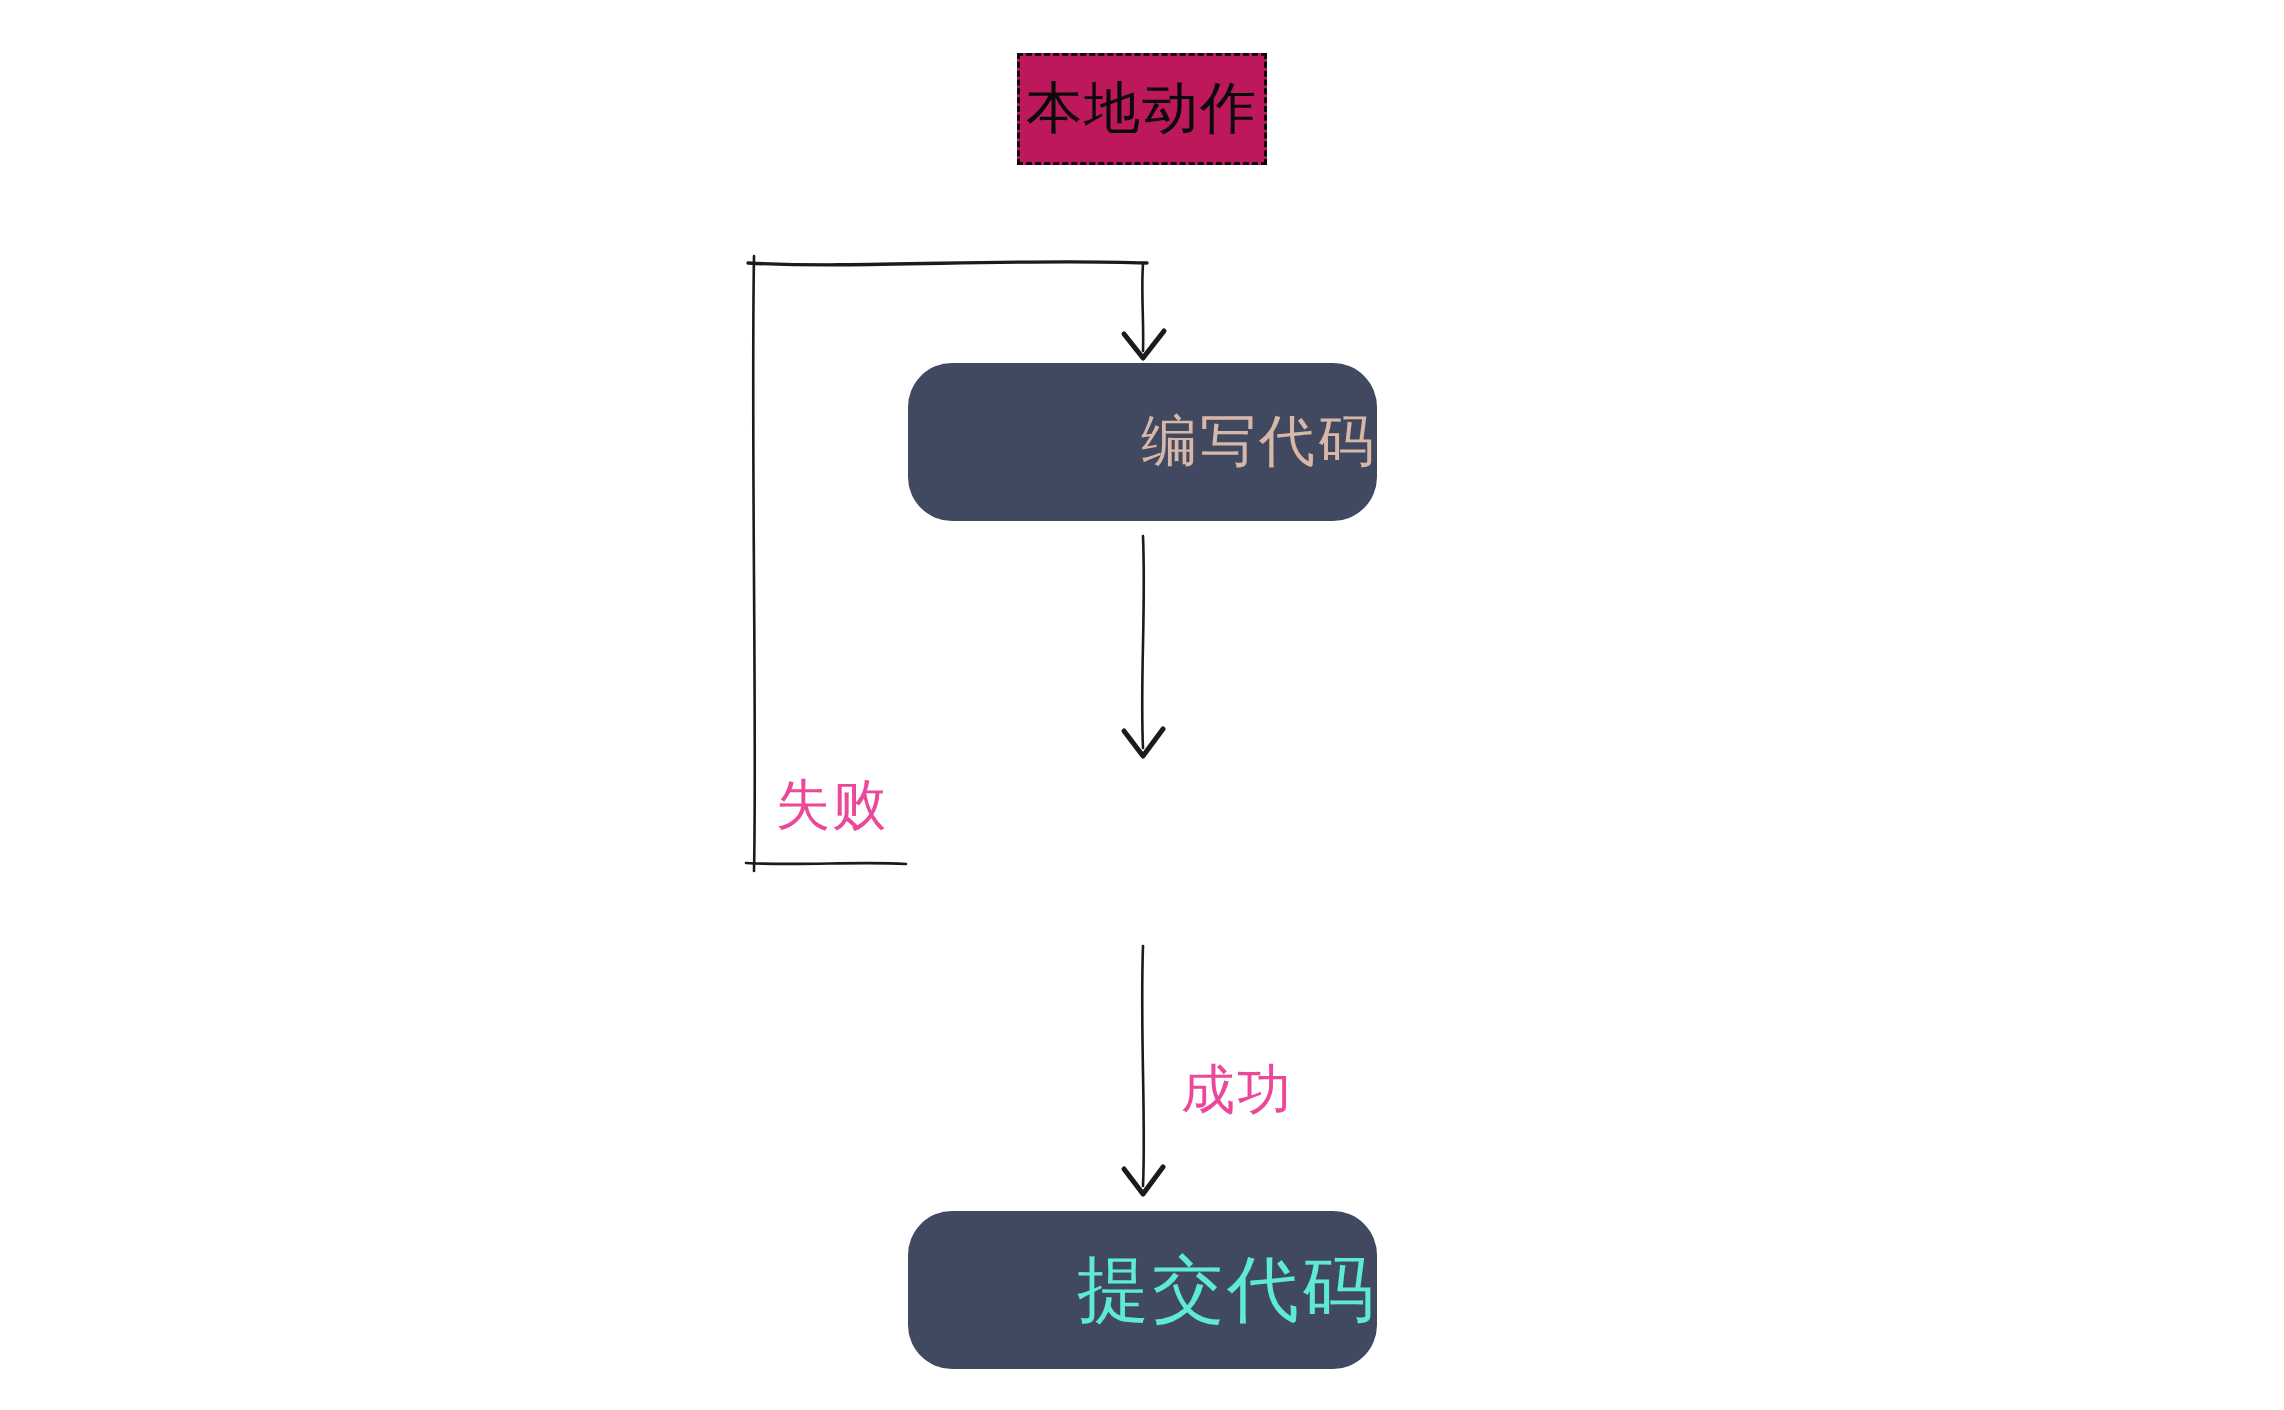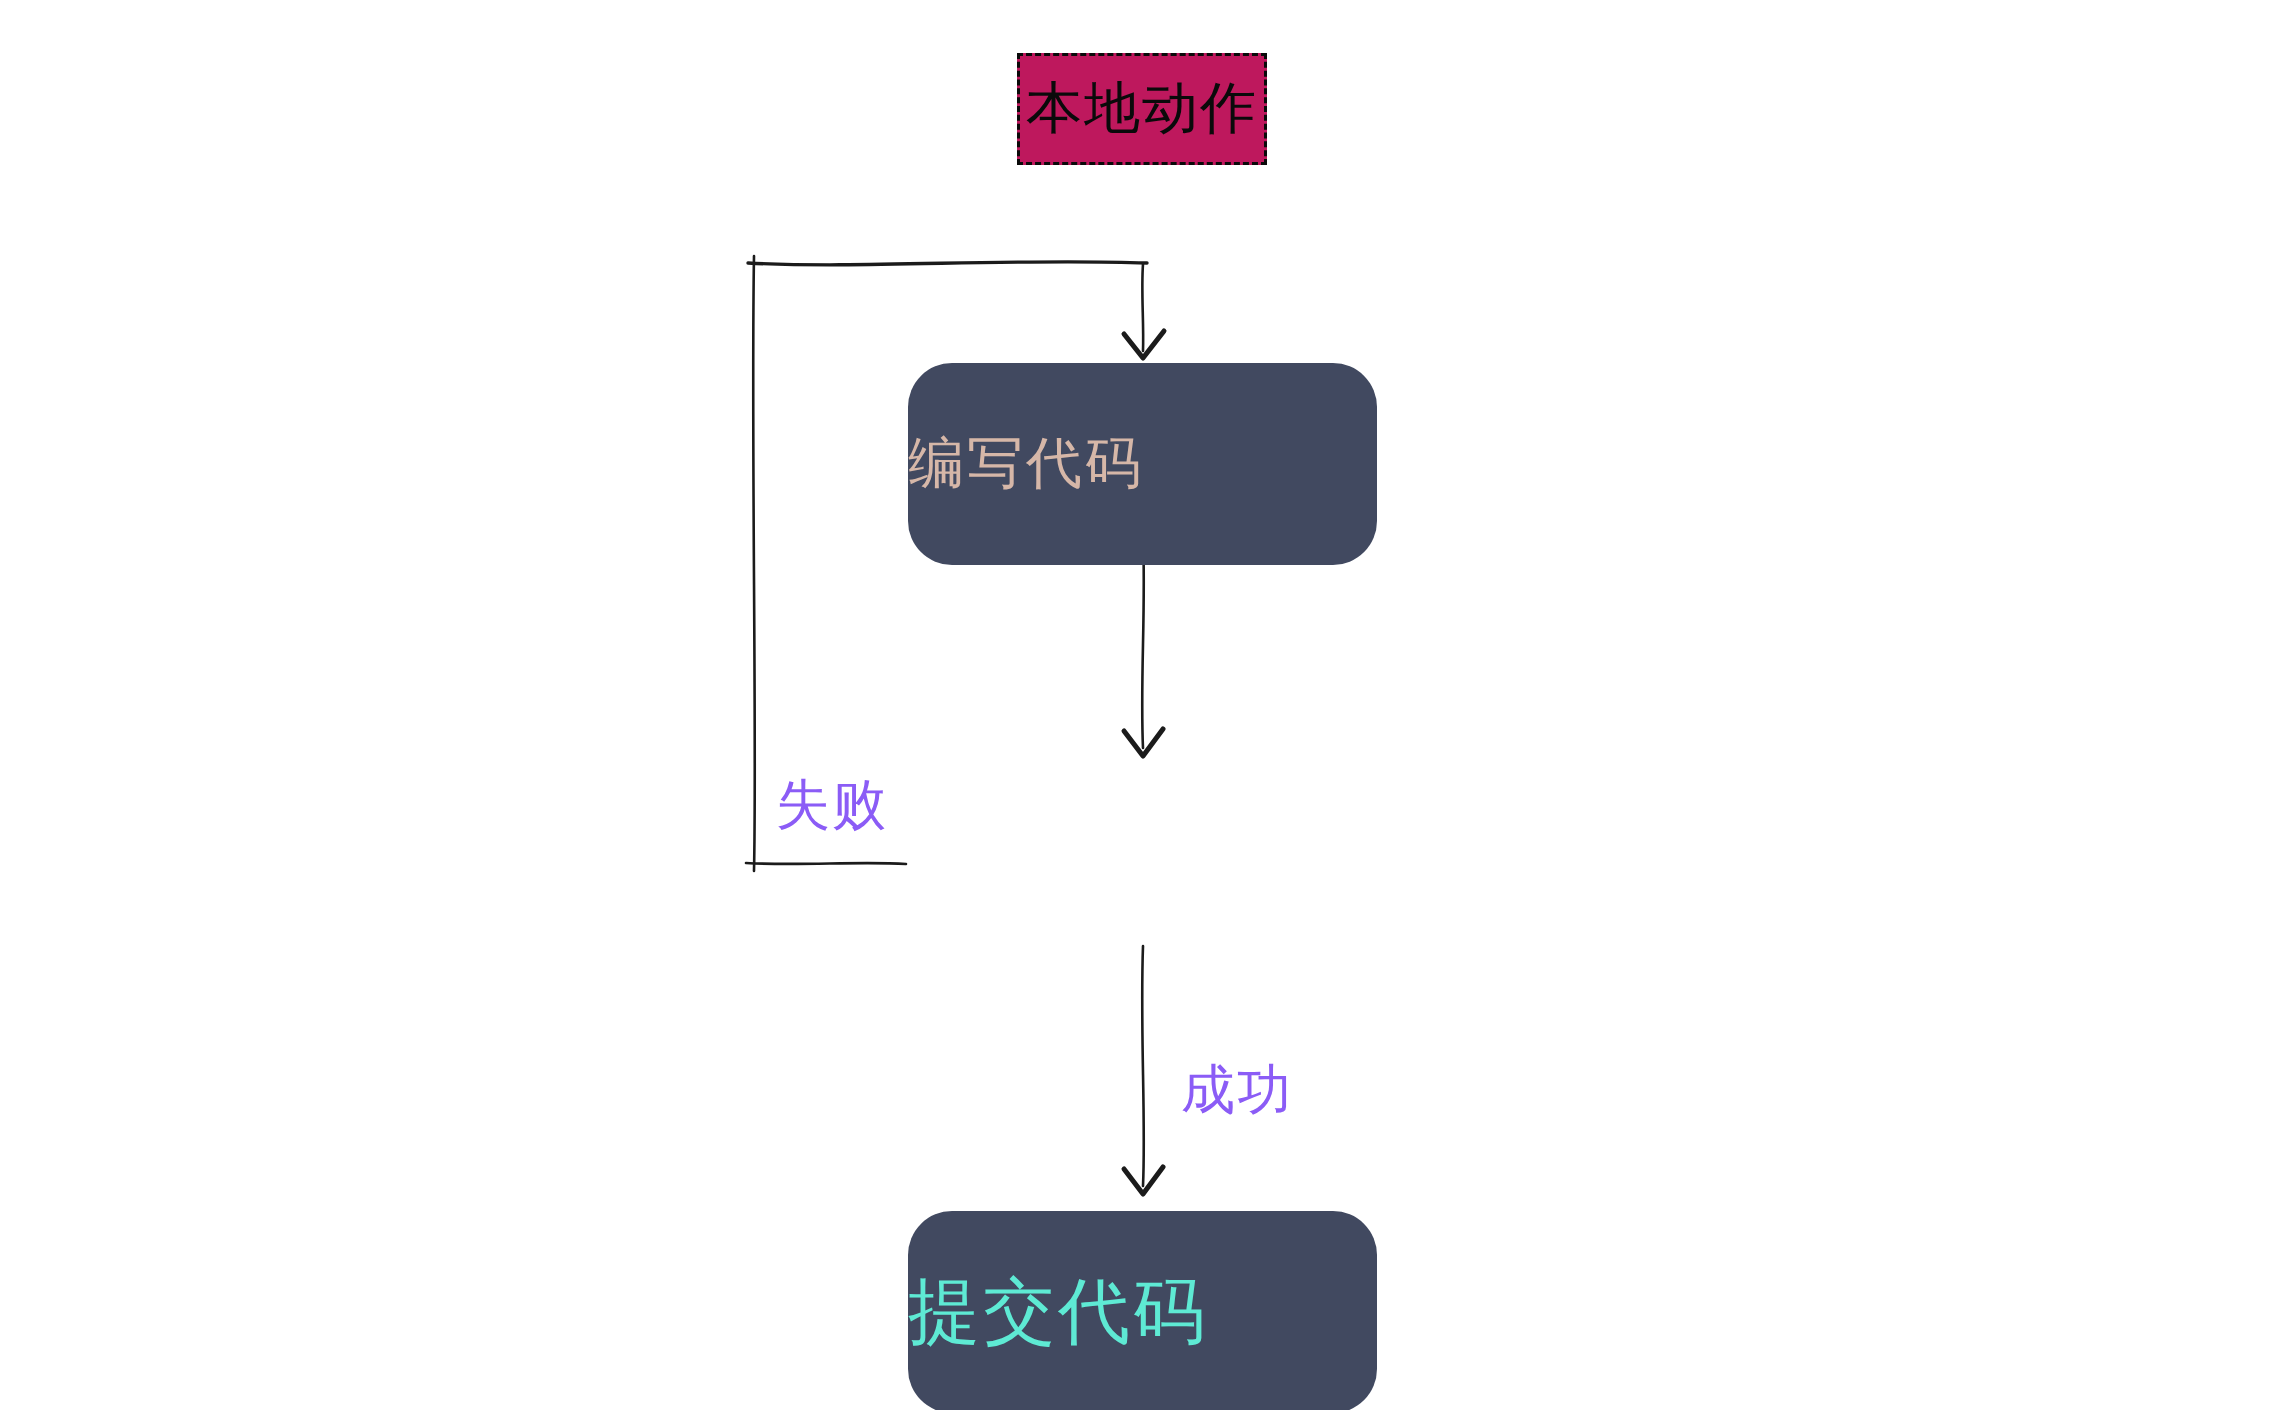--- a/index.html
+++ b/index.html
@@ -48,41 +48,41 @@
   .title-box span {
     font-size: 56px;
     color: #0a0a0a;
     letter-spacing: 2px;
     white-space: nowrap;
   }
   .node {
     position: absolute;
     left: 908px;
     width: 469px;
-    height: 202px;
+    height: 158px;
     background: #414960;
     border-radius: 44px;
     display: flex;
     align-items: center;
-    justify-content: flex-start;
+    justify-content: flex-end;
     font-family: Liberation Mono, monospace;
   }
   .node-1 { top: 363px; }
   .node-2 { top: 781px; }
   .node-3 { top: 1211px; }
   .node .node-label {
     font-size: 56px;
     color: #d6b7a8;
     letter-spacing: 3px;
     white-space: nowrap;
   }
   .edge-label {
     position: absolute;
     font-size: 54px;
-    color: #8b5cf6;
+    color: #ec4899;
     letter-spacing: 2px;
     white-space: nowrap;
   }
   .edge-label-failure { left: 776px; top: 769px; }
   .edge-label-success { left: 1181px; top: 1054px; }
 </style>
 </head>
 <body>
 
 <div class="canvas">

